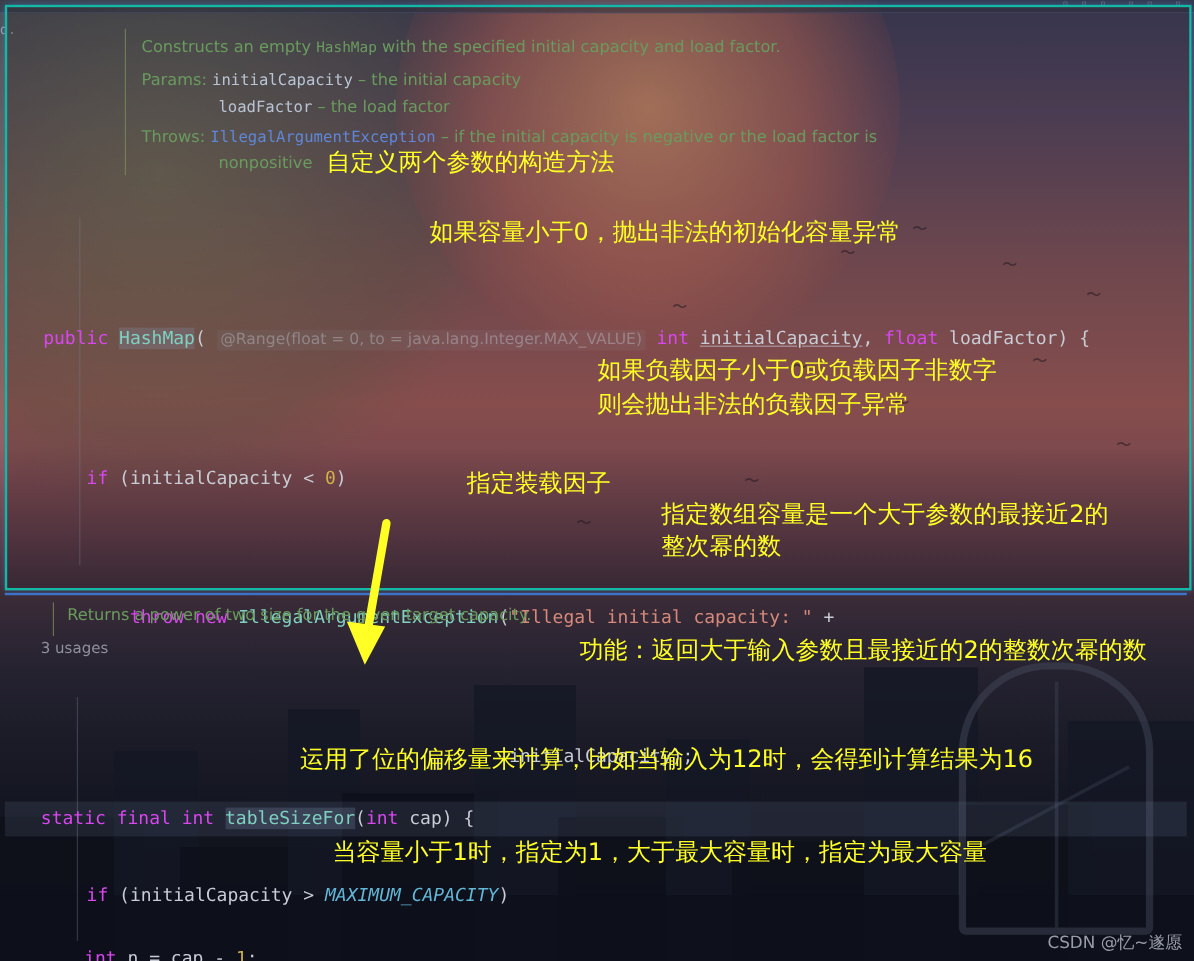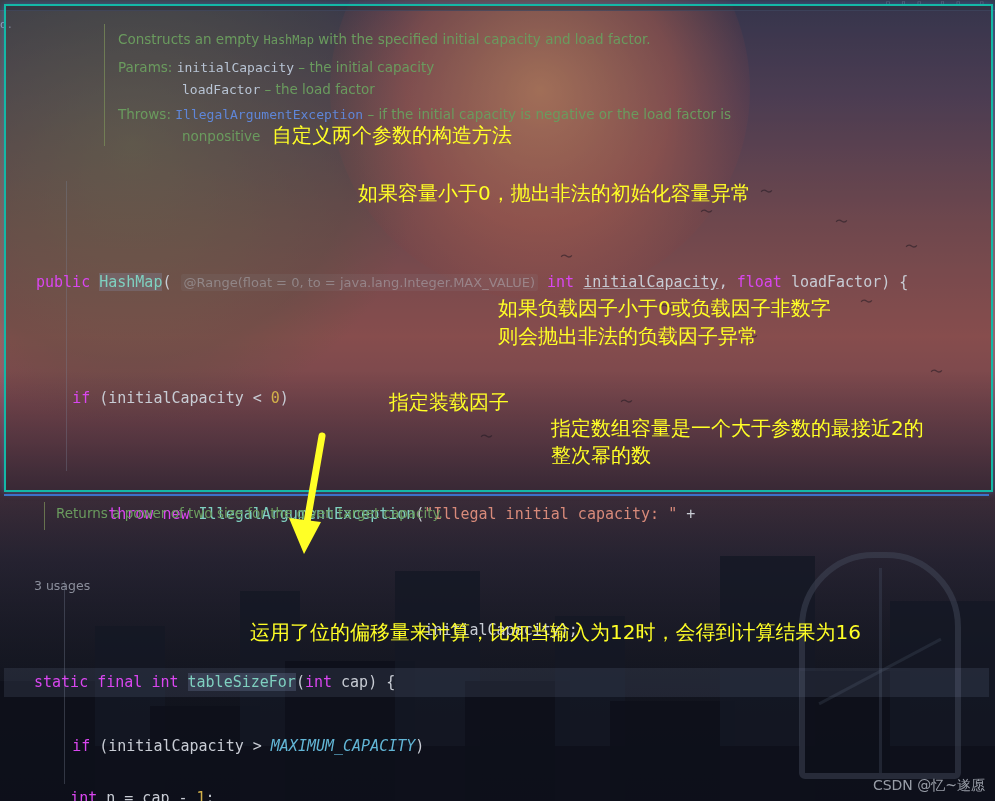--- a/index.html
+++ b/index.html
@@ -225,21 +225,21 @@
       
     </div>
   </div>
 
   <div class="panel panel-bottom">
 
     <div class="docbar" style="left:40px;top:6px;height:28px;"></div>
 
     <div class="doc" style="left:52px;top:6px;">Returns a power of two size for the given target capacity.</div>
 
-    <div class="usages" style="left:30px;top:36px;margin-top:46px;">3 usages</div>
+    <div class="usages" style="left:30px;top:36px;">3 usages</div>
 
     <div class="code" style="top:56px;">
       <div class="gut" style="left:60px;top:29px;height:203px;"></div>
 
       <div class="ln hl"><span class="kw">static</span> <span class="kw">final</span> <span class="kw">int</span> <span class="typhl">tableSizeFor</span><span class="pl">(</span><span class="kw">int</span> <span class="pl">cap) {</span></div>
 
       <div class="ln">    <span class="kw">int</span> <span class="und">n</span> <span class="pl">= cap -</span> <span class="num">1</span><span class="pl">;</span></div>
 
       
 
@@ -265,23 +265,25 @@
   <div class="note" style="left:498px;top:296px;">如果负载因子小于0或负载因子非数字</div>
 
   <div class="note" style="left:498px;top:324px;">则会抛出非法的负载因子异常</div>
 
   <div class="note" style="left:389px;top:390px;">指定装载因子</div>
 
   <div class="note" style="left:551px;top:416px;">指定数组容量是一个大于参数的最接近2的</div>
 
   <div class="note" style="left:551px;top:443px;">整次幂的数</div>
 
+  <div class="note" style="left:483px;top:529px;">功能：返回大于输入参数且最接近的2的整数次幂的数</div>
 
   <div class="note" style="left:250px;top:620px;">运用了位的偏移量来计算，比如当输入为12时，会得到计算结果为16</div>
 
+  <div class="note" style="left:277px;top:698px;">当容量小于1时，指定为1，大于最大容量时，指定为最大容量</div>
 
   <svg class="arrow" viewBox="0 0 90 130">
     <line x1="52" y1="6" x2="36" y2="98" stroke="#ffff26" stroke-width="7" stroke-linecap="round"></line>
     <polygon points="34,124 19,88 51,92" fill="#ffff26"></polygon>
   </svg>
 
   <div class="watermark">CSDN @忆~遂愿</div>
 </div>
 
 </body></html>

